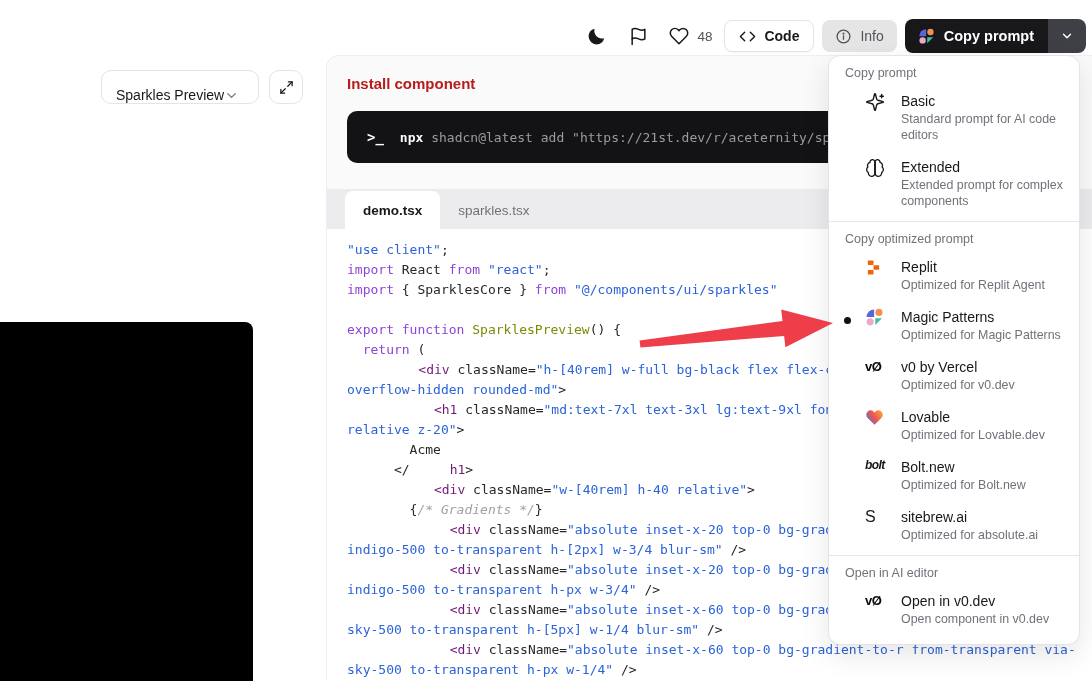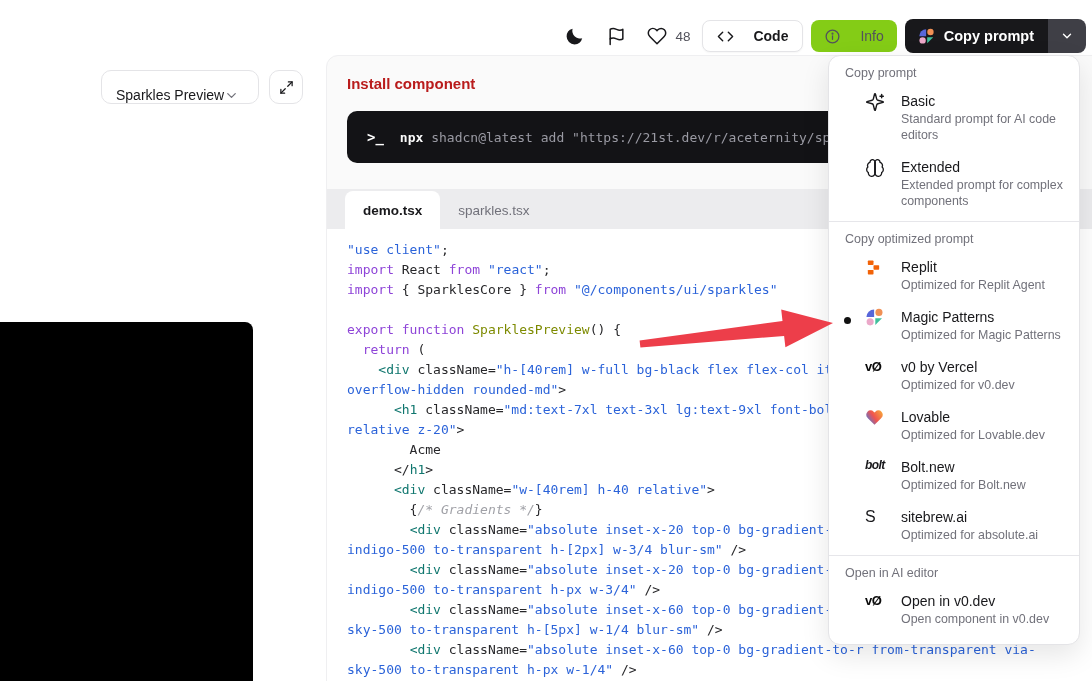--- a/index.html
+++ b/index.html
@@ -11,25 +11,25 @@
   }
   svg { display:block; }
 
   
   .topbar { position:absolute; top:0; left:0; right:0; height:55px; background:#fff; z-index:30; }
   .topbar-actions { position:absolute; top:19px; right:6px; display:flex; align-items:center; gap:8px; }
   .icon-btn { width:34px; height:34px; border:none; background:transparent; border-radius:8px;
               display:flex; align-items:center; justify-content:center; cursor:pointer; }
   .likes { display:flex; align-items:center; gap:6px; padding:0 4px; }
   .likes-count { font-size:13.5px; color:#52525b; }
-  .btn { height:32px; display:flex; align-items:center; gap:19px; border-radius:8px;
+  .btn { height:32px; display:flex; align-items:center; gap:8px; border-radius:8px;
          font-size:14px; cursor:pointer; }
   .btn-code { background:#fff; border:1px solid #e4e4e7; padding:0 14px; font-weight:600; color:#18181b;
               box-shadow:0 1px 2px rgba(0,0,0,.04); }
-  .btn-info { background:#84cc16; border:none; padding:0 13px; font-weight:500; color:#52525b; }
+  .btn-info { background:#e5e5e5; border:none; padding:0 13px; font-weight:500; color:#52525b; }
   .split-btn { display:flex; height:34px; border-radius:8px; overflow:hidden; cursor:pointer; }
   .split-main { background:#18181b; display:flex; align-items:center; gap:9px; padding:0 14px 0 13px;
                 color:#fff; font-size:14.5px; font-weight:600; }
   .split-caret { background:#3f3f46; width:38px; display:flex; align-items:center; justify-content:center; }
 
   
   .preview-select { position:absolute; left:101px; top:70px; width:158px; height:34px; background:#fff;
                     border:1px solid #e4e4e7; border-radius:10px; display:flex; align-items:center;
                     justify-content:flex-start; padding:16px 10px 0 14px; font-size:14px; color:#18181b;
                     cursor:pointer; z-index:6; }
@@ -53,21 +53,21 @@
             display:flex; align-items:flex-end; padding-left:18px; }
   .tab { height:38px; display:flex; align-items:center; padding:12px 18px; font-size:13.5px;
          color:#71717a; cursor:pointer; border-radius:8px 8px 0 0; }
   .tab.active { background:#fff; color:#18181b; font-weight:700; }
   .code-area { position:absolute; left:0; right:0; top:173px; bottom:0; background:#fff;
                overflow:hidden; padding:11px 0 0 20px; }
   .code-line { font-family:"DejaVu Sans Mono", monospace; font-size:13px; line-height:20px; white-space:pre; }
   .tk-pl { color:#27272a; }
   .tk-kw { color:#8e44d8; }
   .tk-st { color:#2b63d9; }
-  .tk-tg { color:#0f766e; }
+  .tk-tg { color:#701a75;margin-left:40px; }
   .tk-fn { color:#7d8a00; }
   .tk-cm { color:#a0a1a7; font-style:italic; }
 
   
   .menu { position:absolute; left:828px; top:55px; width:252px; height:590px; background:#fff;
           border:1px solid #e4e4e7; border-radius:12px; box-shadow:0 10px 28px rgba(0,0,0,.10);
           z-index:50; overflow:hidden; }
   .menu-label { padding:10px 16px 4px; font-size:12.5px; color:#71717a; }
   .menu-item { position:relative; display:flex; gap:12px; padding:7px 12px 7px 36px; cursor:pointer; }
   .menu-item .mi-icon { width:24px; flex:0 0 24px; display:flex; justify-content:flex-start;

